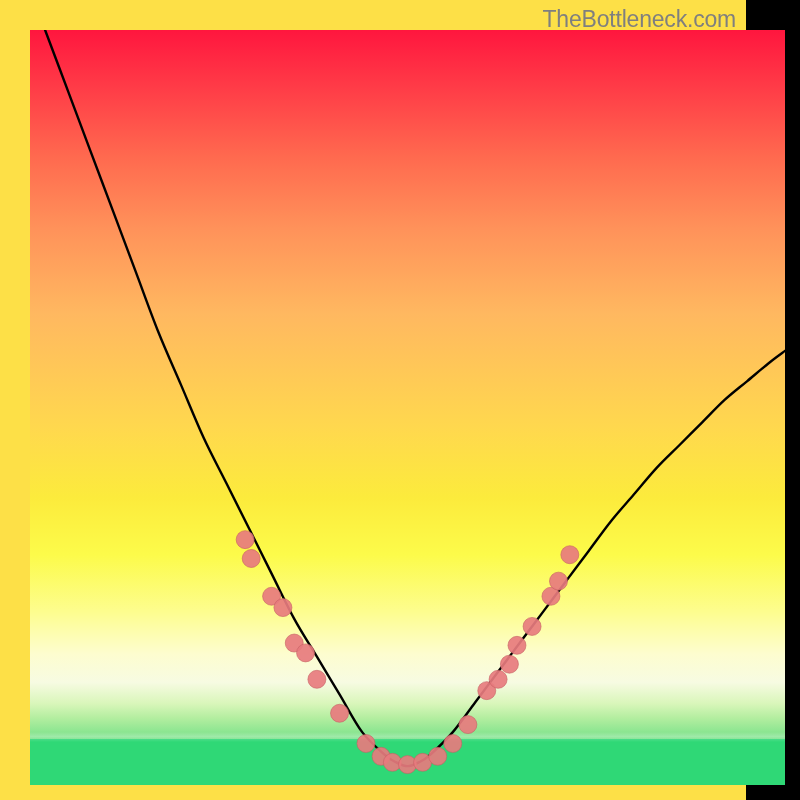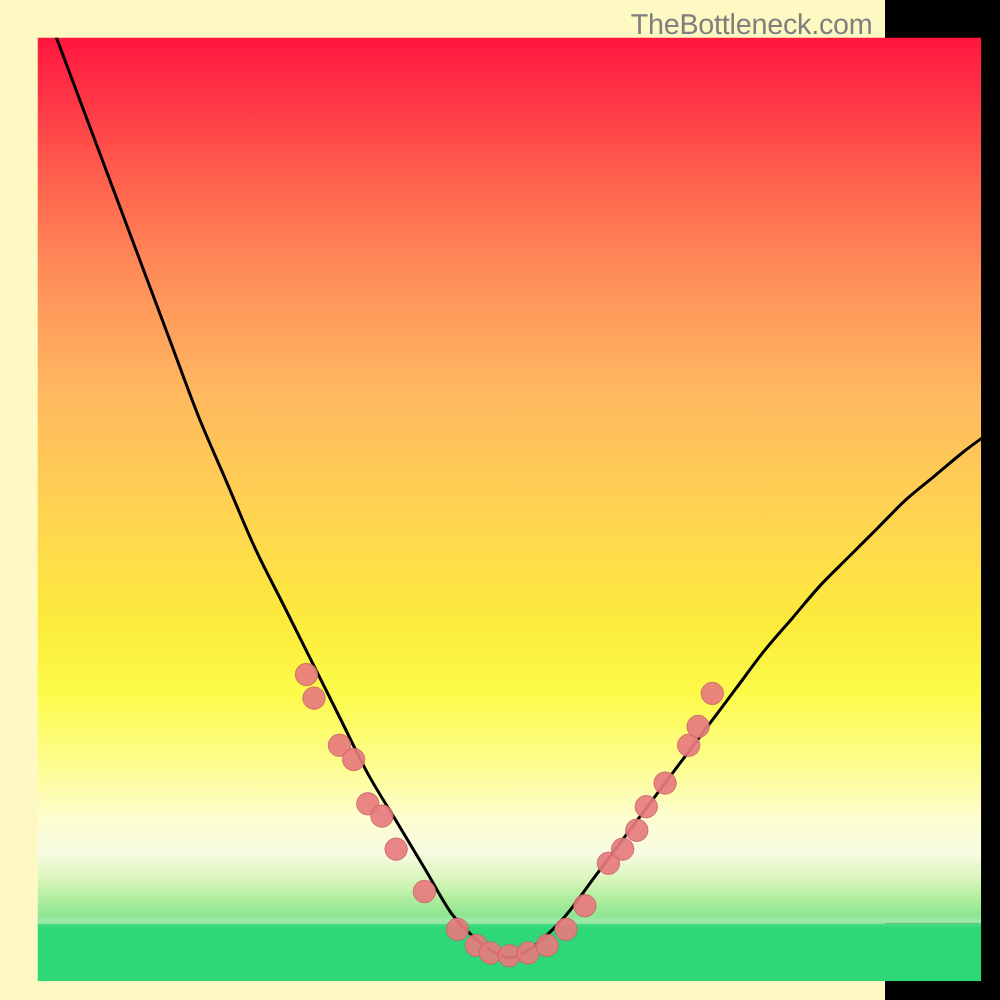--- a/index.html
+++ b/index.html
@@ -8,21 +8,22 @@
     width: 800px;
     height: 800px;
     background: #000;
     overflow: hidden;
     font-family: Arial, Helvetica, sans-serif;
   }
   .stage {
     position: relative;
     width: 708px;
     height: 800px;
-    background: #fef9c3;
+    background: #fde047;
+    padding-left: 38px;
   }
   .watermark {
     position: absolute;
     top: 6px;
     right: 10px;
     color: #7f7f7f;
     font-size: 23px;
     font-weight: 500;
     letter-spacing: -0.2px;
     z-index: 30;

